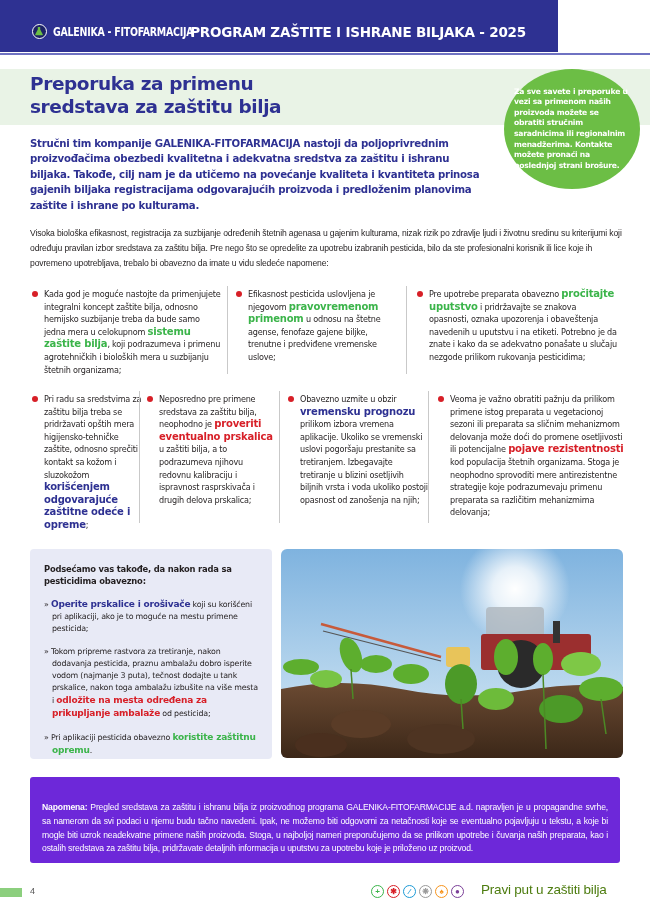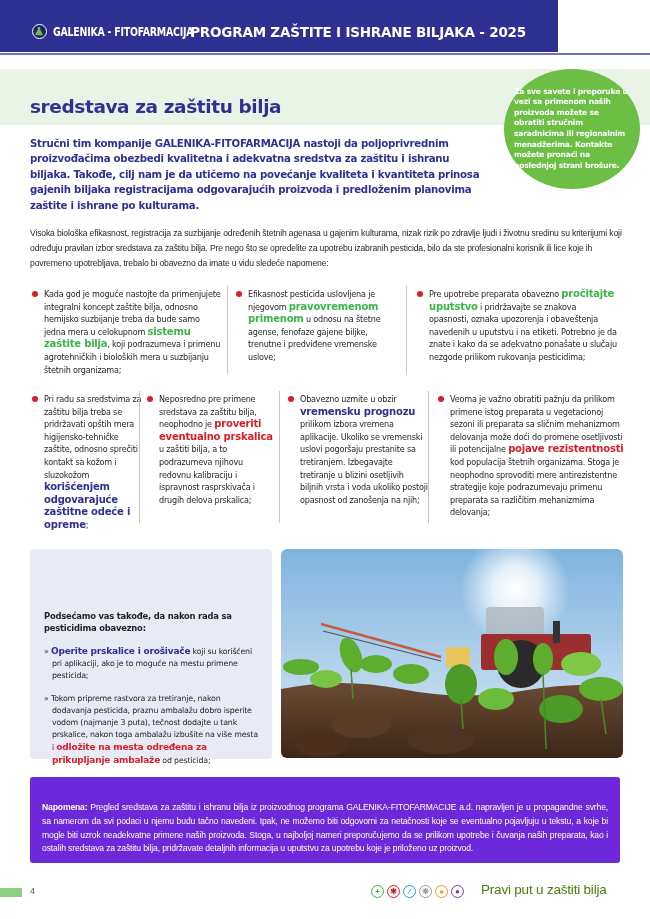--- a/index.html
+++ b/index.html
@@ -26,21 +26,21 @@
 
   .bullet-item { position: absolute; font-family: "DejaVu Sans", sans-serif; font-size: 8.1px; line-height: 12.6px; color: #231f20; letter-spacing: -0.2px; padding-left: 12px; }
   .bullet-item .dot { position: absolute; left: 0; top: 3px; width: 6px; height: 6px; border-radius: 50%; background: #d71f27; }
   .hl-green { color: #3bb44a; font-weight: bold; font-size: 10px; }
   .hl-blue { color: #2e3192; font-weight: bold; font-size: 10px; }
   .hl-red { color: #d71f27; font-weight: bold; font-size: 10px; }
 
   .vdiv { position: absolute; width: 1px; background: #c9c9c9; }
 
   .remind-box { position: absolute; left: 30px; top: 549px; width: 242px; height: 210px; background: #e8eaf6; border-radius: 4px; padding: 14px 14px 0 14px; }
-  .remind-title { font-family: "DejaVu Sans", sans-serif; font-weight: bold; font-size: 8.4px; line-height: 12px; color: #231f20; letter-spacing: -0.2px; margin-top: 47px; }
+  .remind-title { font-family: "DejaVu Sans", sans-serif; font-weight: bold; font-size: 8.4px; line-height: 12px; color: #231f20; letter-spacing: -0.2px; }
   .remind-item { font-family: "DejaVu Sans", sans-serif; font-size: 7.9px; line-height: 12px; color: #231f20; letter-spacing: -0.2px; padding-left: 8px; text-indent: -8px; margin-top: 11px; }
   .remind-item .hl-blue, .remind-item .hl-red, .remind-item .hl-green { font-size: 9px; }
 
   .photo { position: absolute; left: 281px; top: 549px; width: 342px; height: 209px; border-radius: 6px; overflow: hidden; }
 
   .note-box { position: absolute; left: 30px; top: 777px; width: 590px; height: 86px; background: #6d28d9; border-radius: 3px; padding: 24px 12px; }
   .note-text { color: #ffffff; font-size: 8.6px; line-height: 13.8px; letter-spacing: -0.15px; text-align: justify; }
   .note-text b { font-weight: bold; }
 
   .footer-bar { position: absolute; left: 0; top: 888px; width: 22px; height: 9px; background: #8ccf7e; }
@@ -60,21 +60,21 @@
         </svg>
     </div>
     <span class="logo-text">GALENIKA - FITOFARMACIJA</span>
   </div>
   <div class="header-title">PROGRAM ZAŠTITE I ISHRANE BILJAKA - 2025</div>
 </div>
 <div class="header-line"></div>
 
 <div class="title-band"></div>
 <h1 class="page-title">
-  <br>
+  <span>Preporuka za primenu</span><br>
   <span>sredstava za zaštitu bilja</span>
 </h1>
 
 <div class="green-circle">
   <span>Za sve savete i preporuke u vezi sa primenom naših proizvoda možete se obratiti stručnim saradnicima ili regionalnim menadžerima. Kontakte možete pronaći na poslednjoj strani brošure.</span>
 </div>
 
 <p class="intro">Stručni tim kompanije GALENIKA-FITOFARMACIJA nastoji da poljoprivrednim proizvođačima obezbedi kvalitetna i adekvatna sredstva za zaštitu i ishranu biljaka. Takođe, cilj nam je da utičemo na povećanje kvaliteta i kvantiteta prinosa gajenih biljaka registracijama odgovarajućih proizvoda i predloženim planovima zaštite i ishrane po kulturama.</p>
 
 <p class="para">Visoka biološka efikasnost, registracija za suzbijanje određenih štetnih agenasa u gajenim kulturama, nizak rizik po zdravlje ljudi i životnu sredinu su kriterijumi koji određuju pravilan izbor sredstava za zaštitu bilja. Pre nego što se opredelite za upotrebu izabranih pesticida, bilo da ste profesionalni korisnik ili lice koje ih povremeno upotrebljava, trebalo bi obavezno da imate u vidu sledeće napomene:</p>

